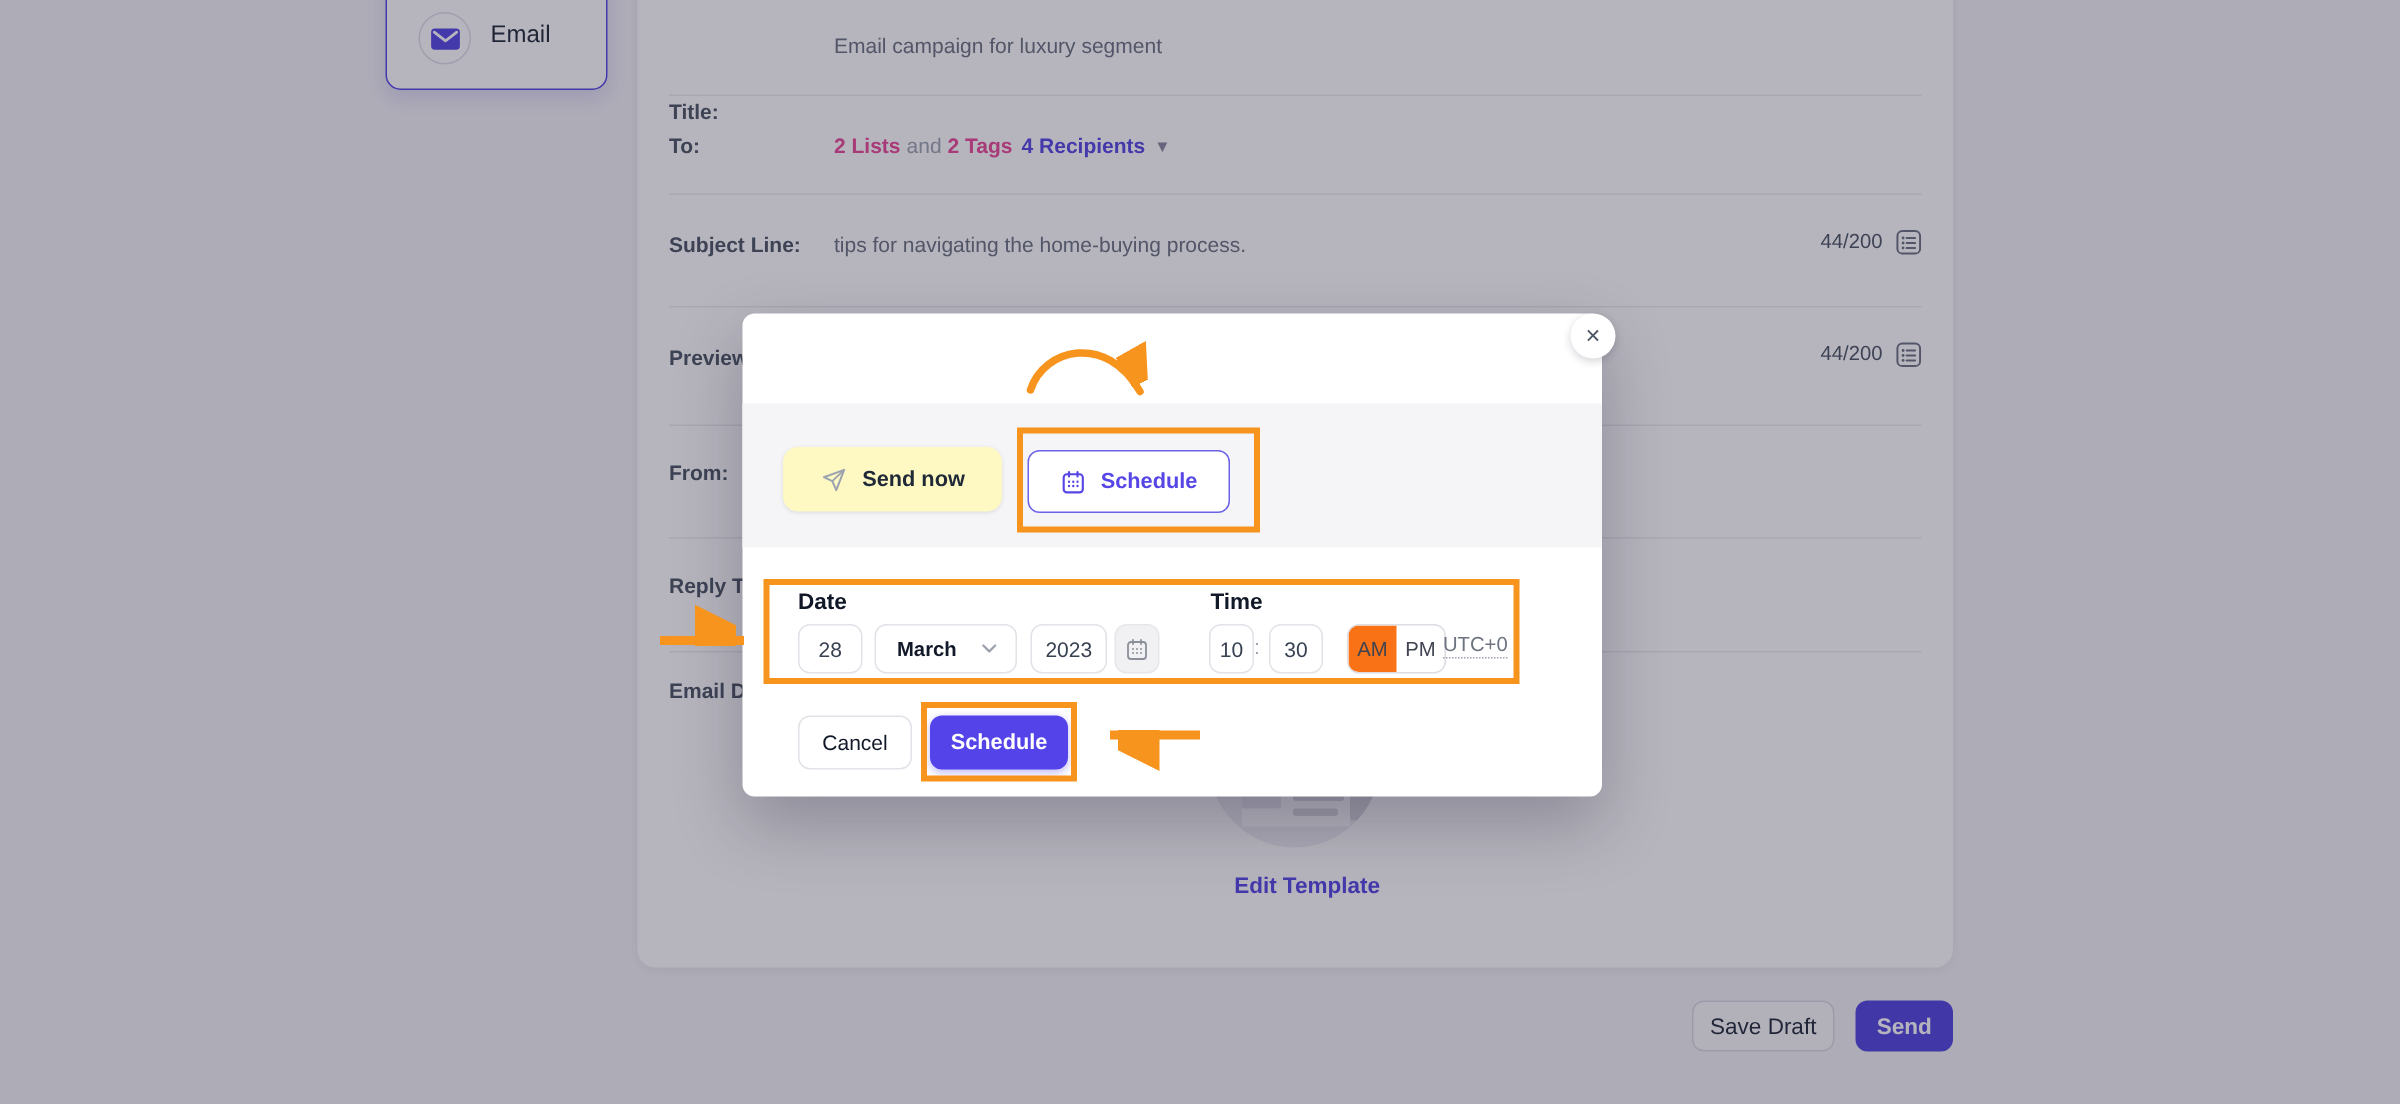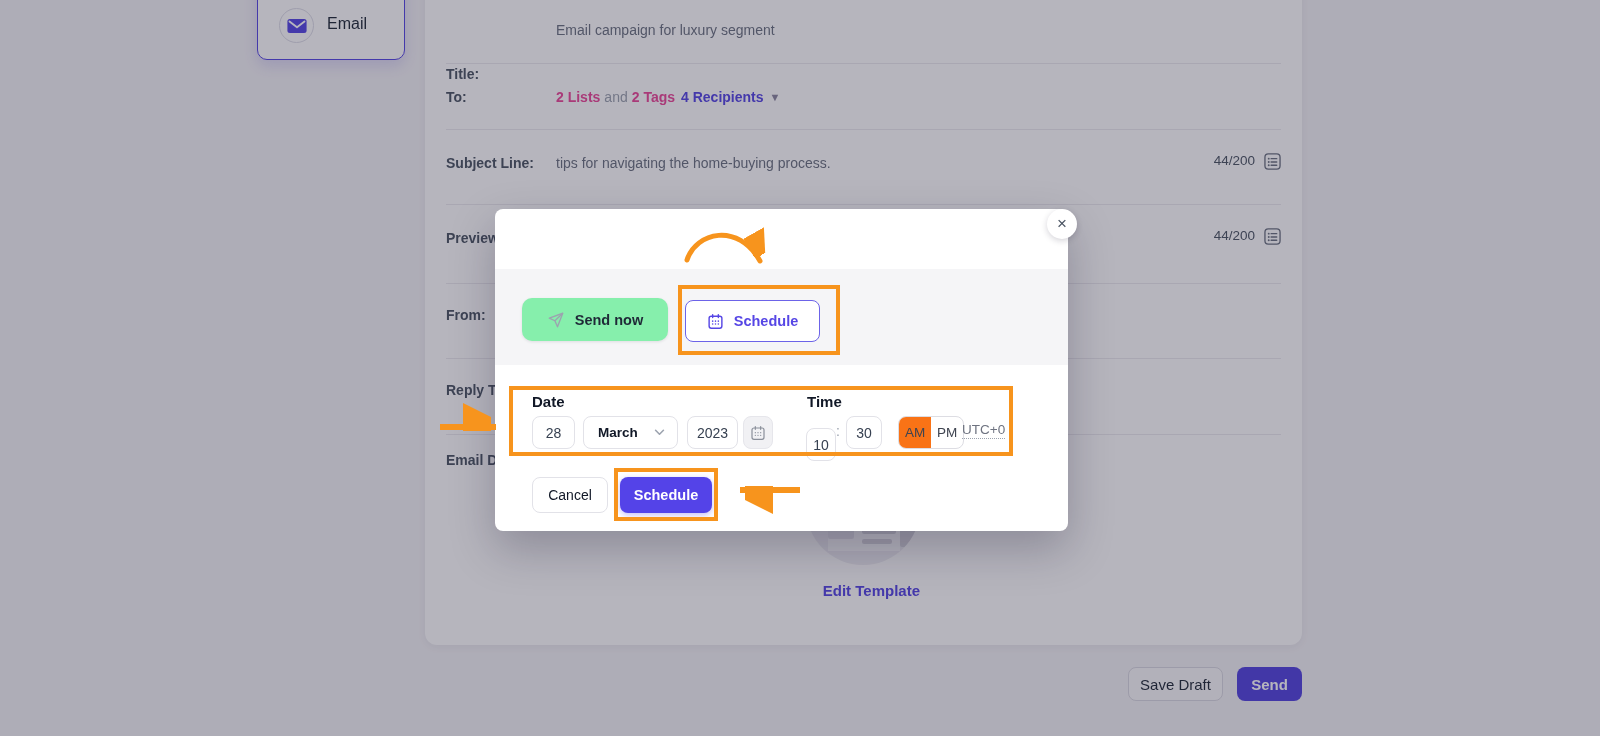--- a/index.html
+++ b/index.html
@@ -48,21 +48,21 @@
 
   
   .modal { position:absolute; left:495px; top:209px; width:573px; height:322px; background:#fff;
     border-radius:8px; box-shadow:0 18px 45px rgba(20,16,45,.25); z-index:100; }
   .modal-header { position:absolute; left:0; top:0; right:0; height:59px; border-bottom:1px solid #EDEDF1; }
   .modal-title { position:absolute; left:19px; top:18px; font-size:17.5px; font-weight:700; color:#111827; }
   .modal-close { position:absolute; left:552px; top:0px; width:30px; height:30px; border-radius:50%;
     background:#fff; box-shadow:0 2px 6px rgba(20,16,45,.18); display:flex; align-items:center;
     justify-content:center; font-size:17px; color:#4B5563; cursor:pointer; z-index:110; }
   .modal-band { position:absolute; left:0; top:60px; right:0; height:96px; background:#F5F5F7; }
-  .sendnow-btn { position:absolute; left:27px; top:29px; width:146px; height:43px; background:#86efac;
+  .sendnow-btn { position:absolute; left:27px; top:29px; width:146px; height:43px; background:#fef9c3;
     border:none; border-radius:10px; box-shadow:0 1px 3px rgba(16,24,40,.10); display:flex;
     align-items:center; justify-content:center; gap:10px; font-size:14.5px; font-weight:600;
     color:#1F2937; cursor:pointer; font-family:inherit; }
   .scheduletab-btn { position:absolute; left:190px; top:31px; width:135px; height:42px; background:#fff;
     border:1.5px solid #6C63E8; border-radius:8px; display:flex; align-items:center; justify-content:center;
     gap:10px; font-size:14.5px; font-weight:600; color:#5646E5; cursor:pointer; font-family:inherit; }
   .section-label { position:absolute; font-size:15px; font-weight:600; color:#111827; }
   .mini-input { position:absolute; top:207px; height:33px; border:1px solid #E2E2E8; border-radius:8px;
     text-align:center; font-size:14px; color:#374151; background:#fff; font-family:inherit; }
   .month-select { position:absolute; left:88px; top:207px; width:95px; height:33px; border:1px solid #E2E2E8;
@@ -223,21 +223,21 @@
         <circle cx="8" cy="11.5" r="1" fill="#8A8F9A"></circle>
           <circle cx="12" cy="11.5" r="1" fill="#8A8F9A"></circle>
           <circle cx="16" cy="11.5" r="1" fill="#8A8F9A"></circle>
         <circle cx="8" cy="15.5" r="1" fill="#8A8F9A"></circle>
           <circle cx="12" cy="15.5" r="1" fill="#8A8F9A"></circle>
           <circle cx="16" cy="15.5" r="1" fill="#8A8F9A"></circle>
       </svg>
     </div>
 
     <div class="section-label" style="left:312px; top:184px;">Time</div>
-    <input class="mini-input" style="left: 311px; width: 30px; margin-top: 12px;" value="10">
+    <input class="mini-input" style="left: 311px; width: 30px;" value="10">
     <div class="time-colon">:</div>
     <input class="mini-input" style="left: 351px; width: 36px;" value="30">
     <div class="ampm">
       <span class="am">AM</span>
       <span class="pm">PM</span>
     </div>
     <div class="utc">UTC+0</div>
 
     <button class="cancel-btn">Cancel</button>
     <button class="schedule-submit">Schedule</button>

